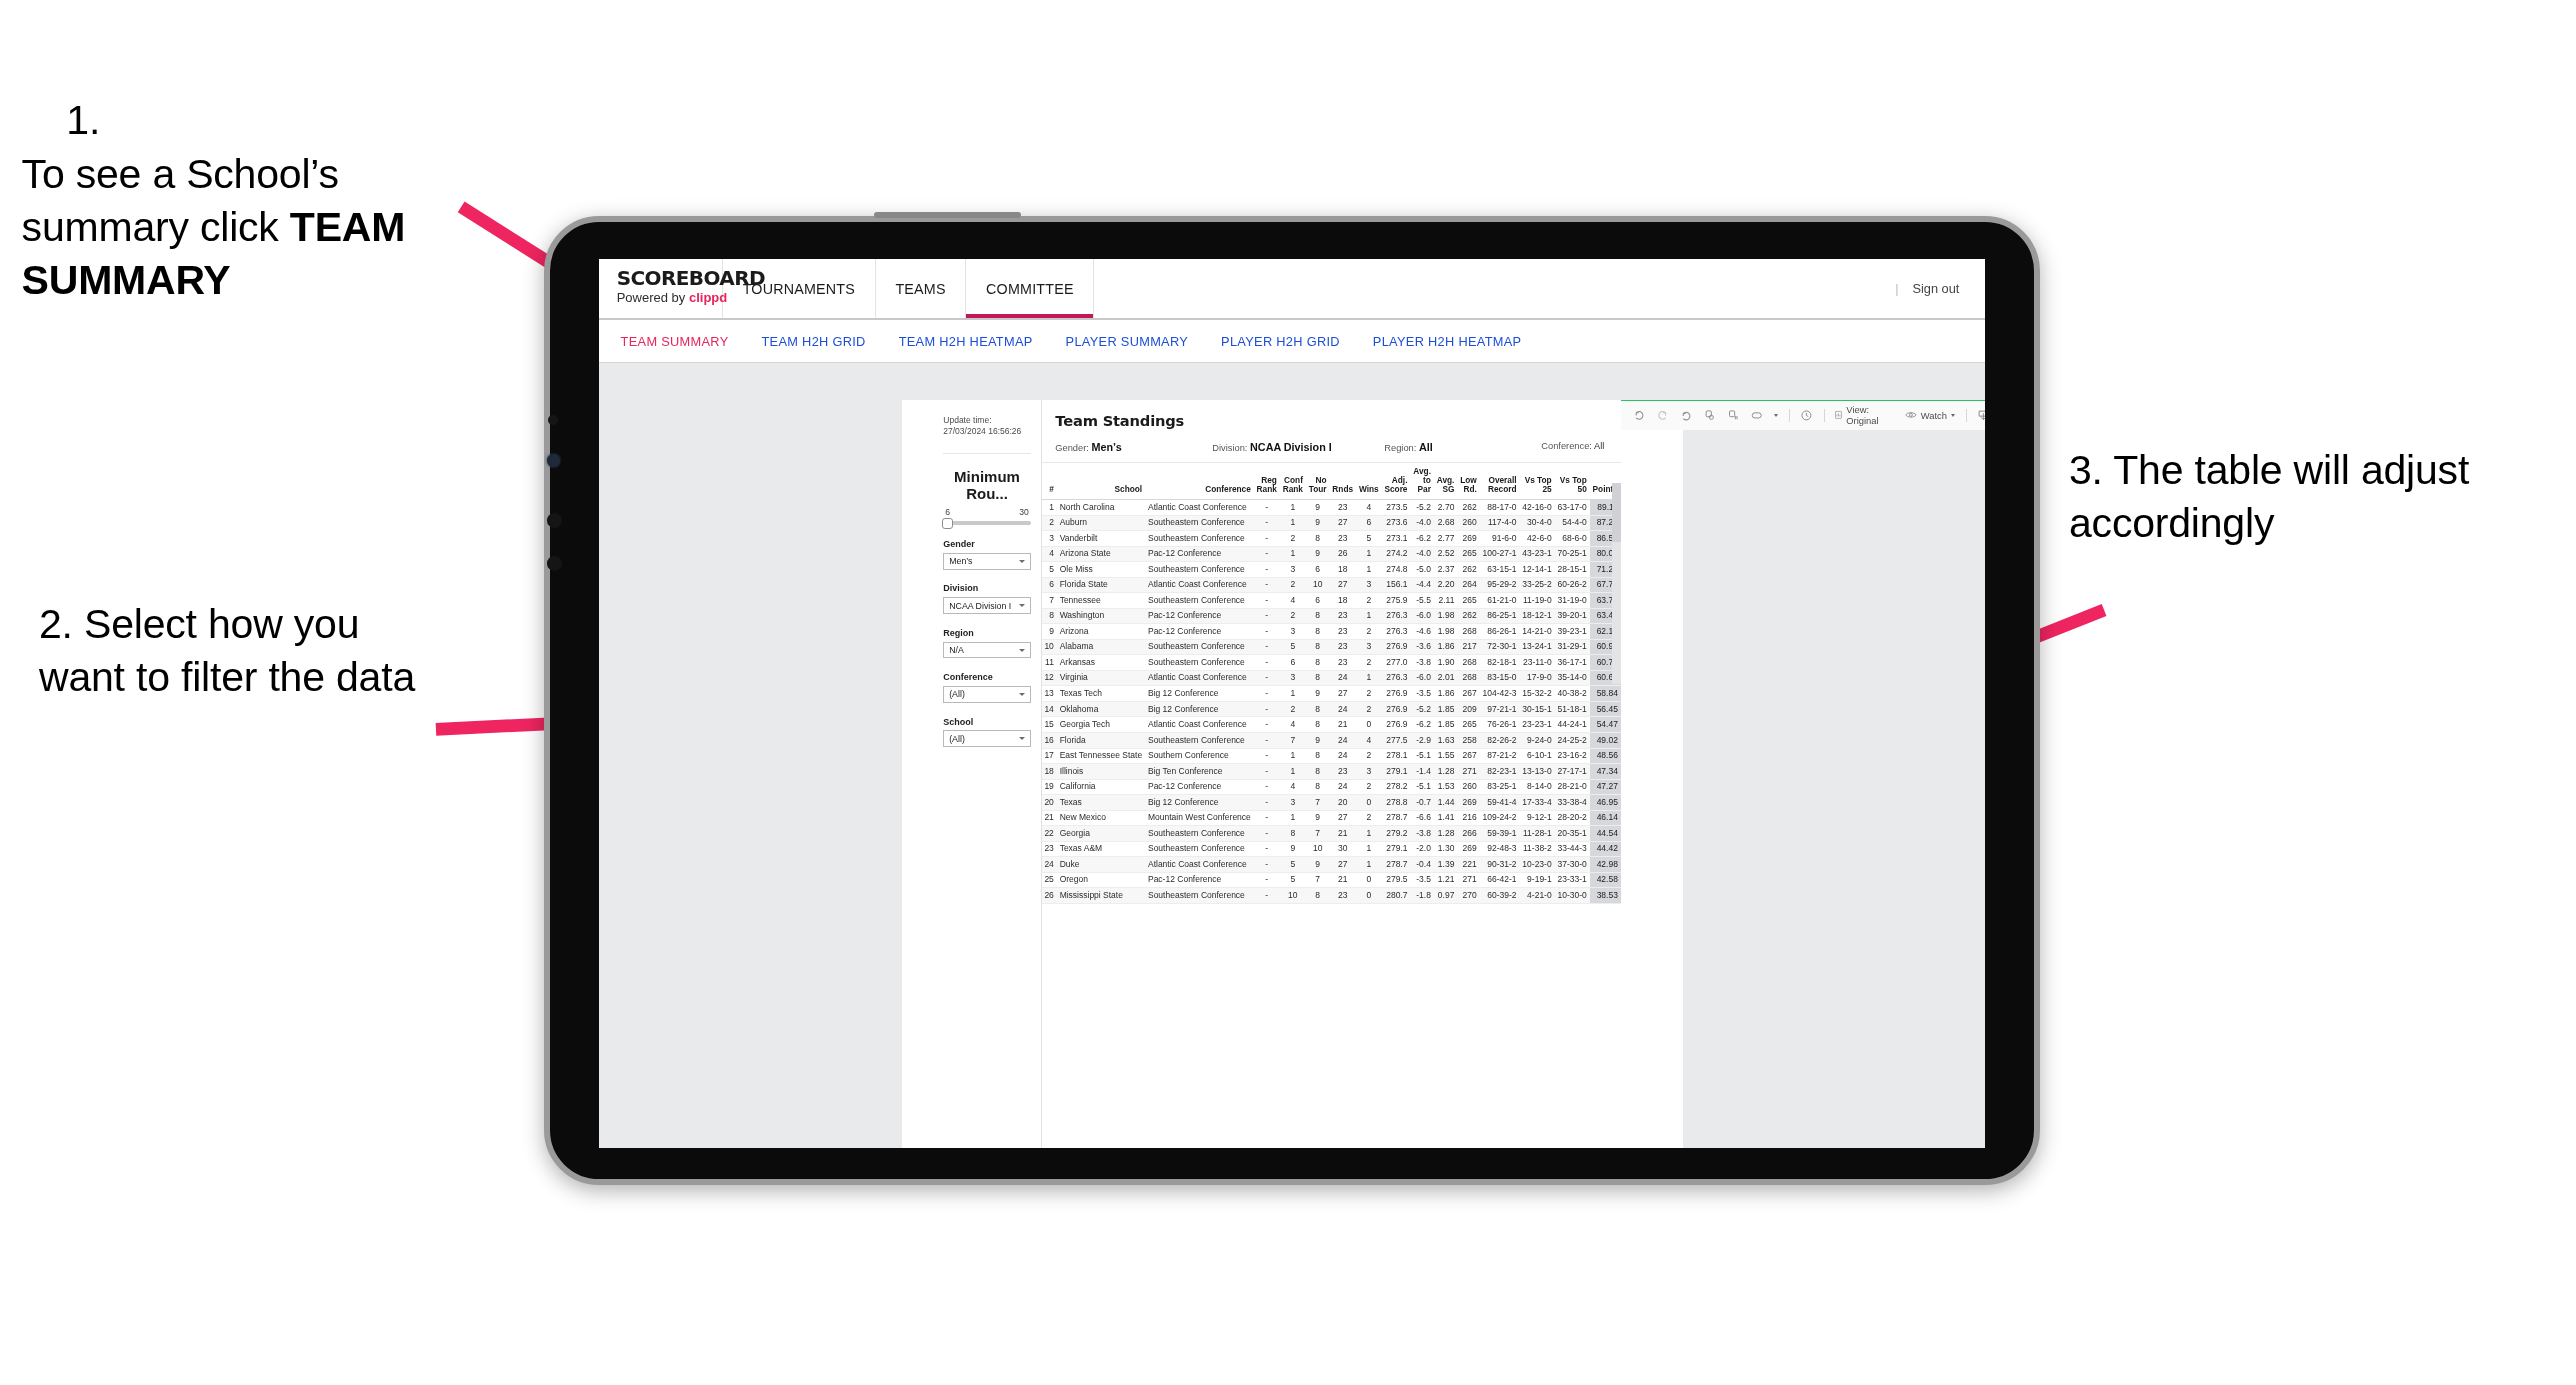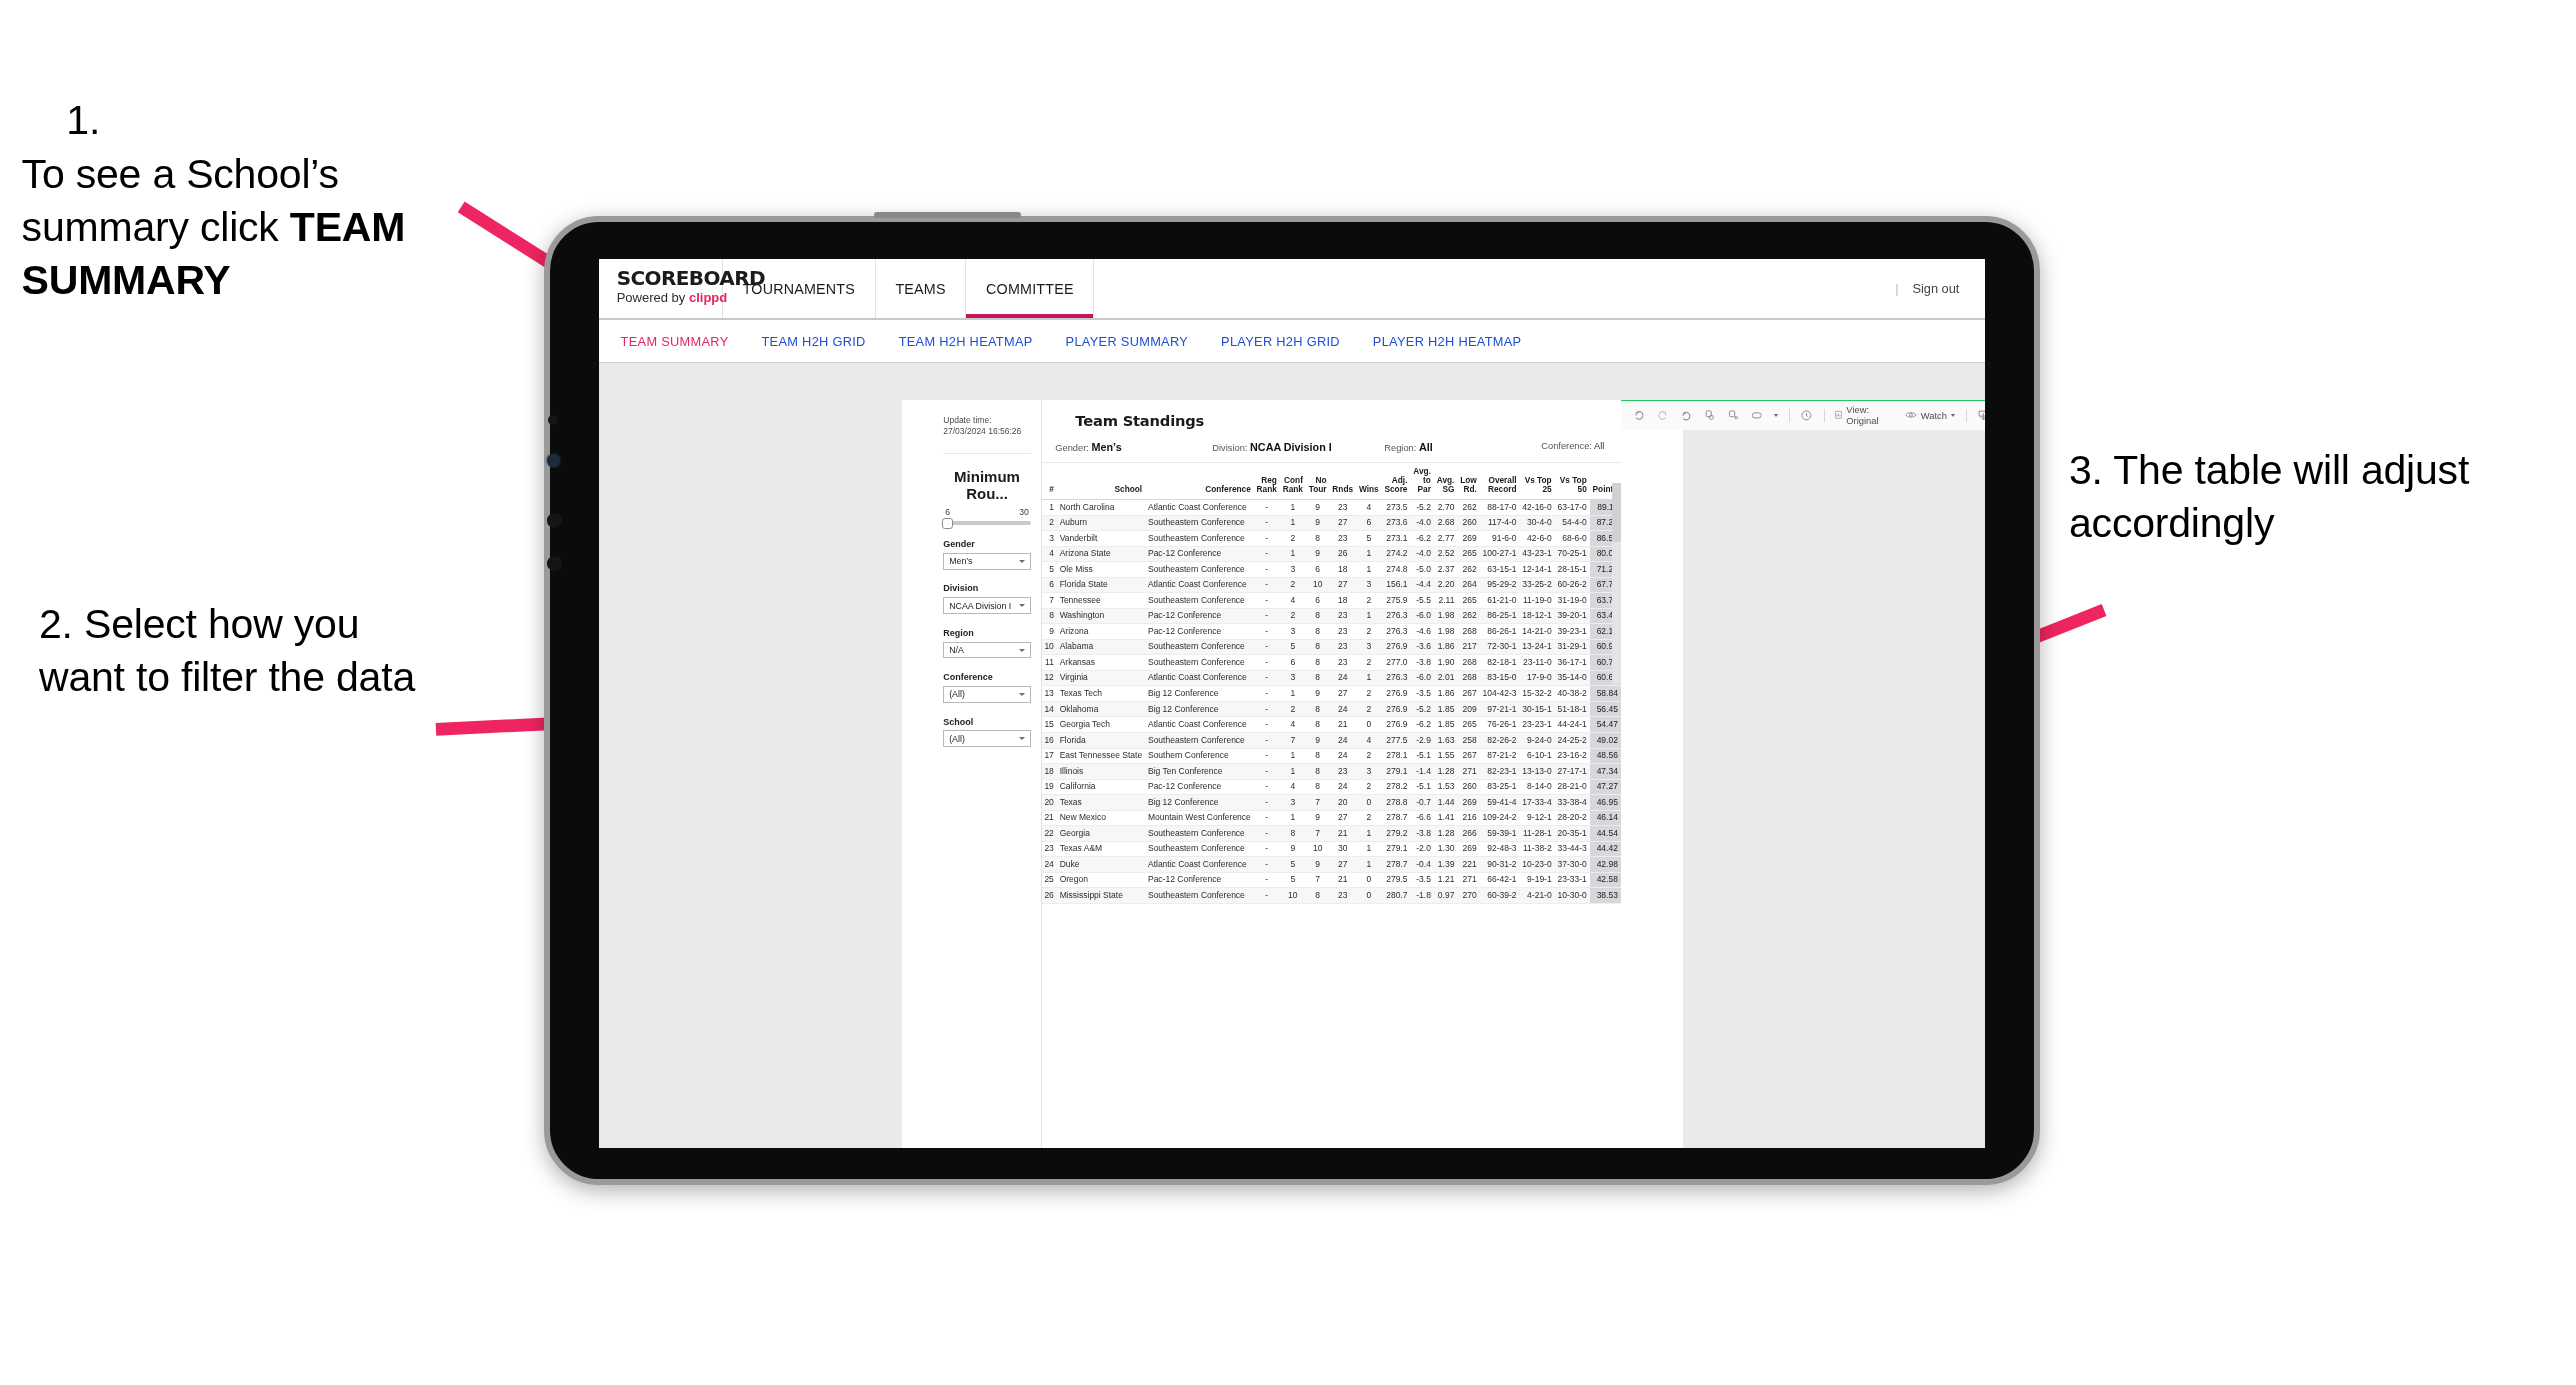--- a/index.html
+++ b/index.html
@@ -207,21 +207,20 @@
 
   
   #panel { flex: 1; min-width: 0; display: flex; flex-direction: column; }
   #panel-head { padding: 11.8px 13.8px 9.8px 13.8px; border-bottom: 1px solid #e6e6e6; }
   #panel-head .title {
     font-family: "DejaVu Sans", sans-serif;
     font-size: 14.7px;
     font-weight: 700;
     color: #1b1b1b;
     letter-spacing: -0.2px;
-    margin-left: 20px;
   }
   #panel-head .meta { display: flex; margin-top: 11.8px; font-size: 9.3px; color: #555; }
   #panel-head .meta .m { flex: none; }
   #panel-head .meta .m:nth-child(1) { width: 157px; }
   #panel-head .meta .m:nth-child(2) { width: 172px; }
   #panel-head .meta .m:nth-child(3) { width: 157px; }
   #panel-head .meta .m b { color: #111; font-weight: 700; font-size: 10.8px; }
   #panel-head .meta .m.small b { font-weight: 400; font-size: 9.3px; color: #333; }
 
   #table-wrap { position: relative; flex: 1; overflow: hidden; }

